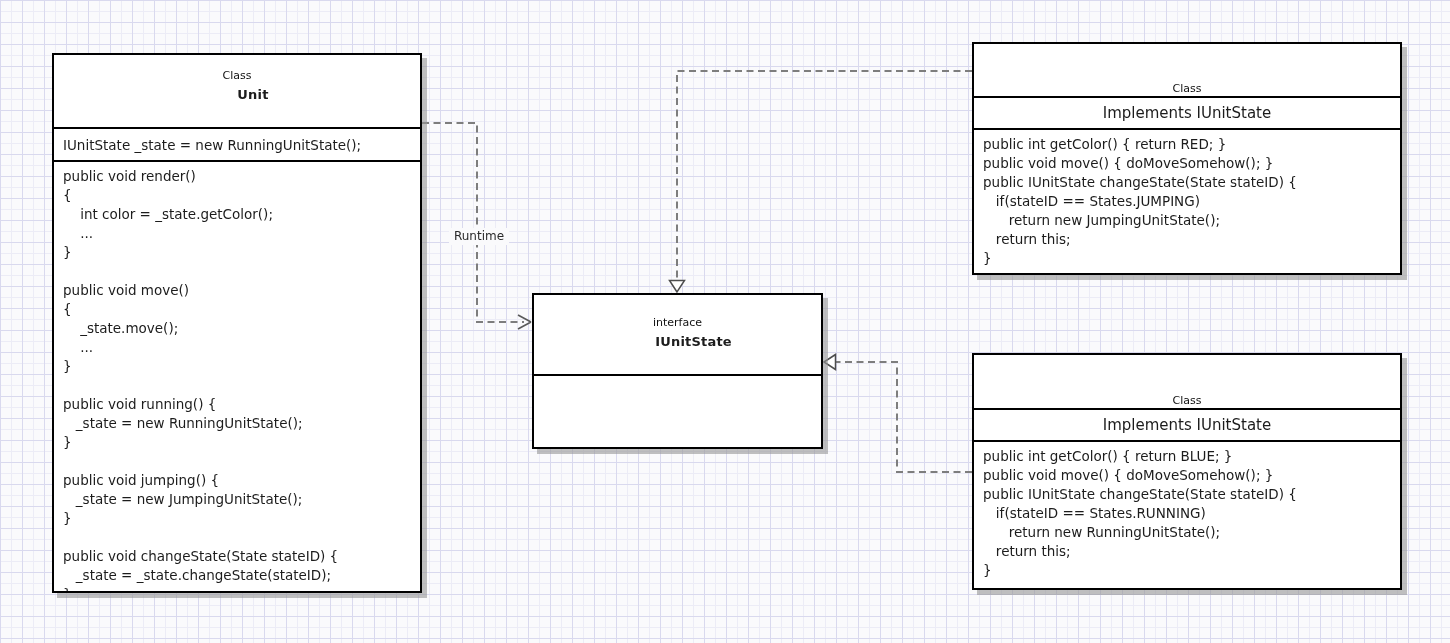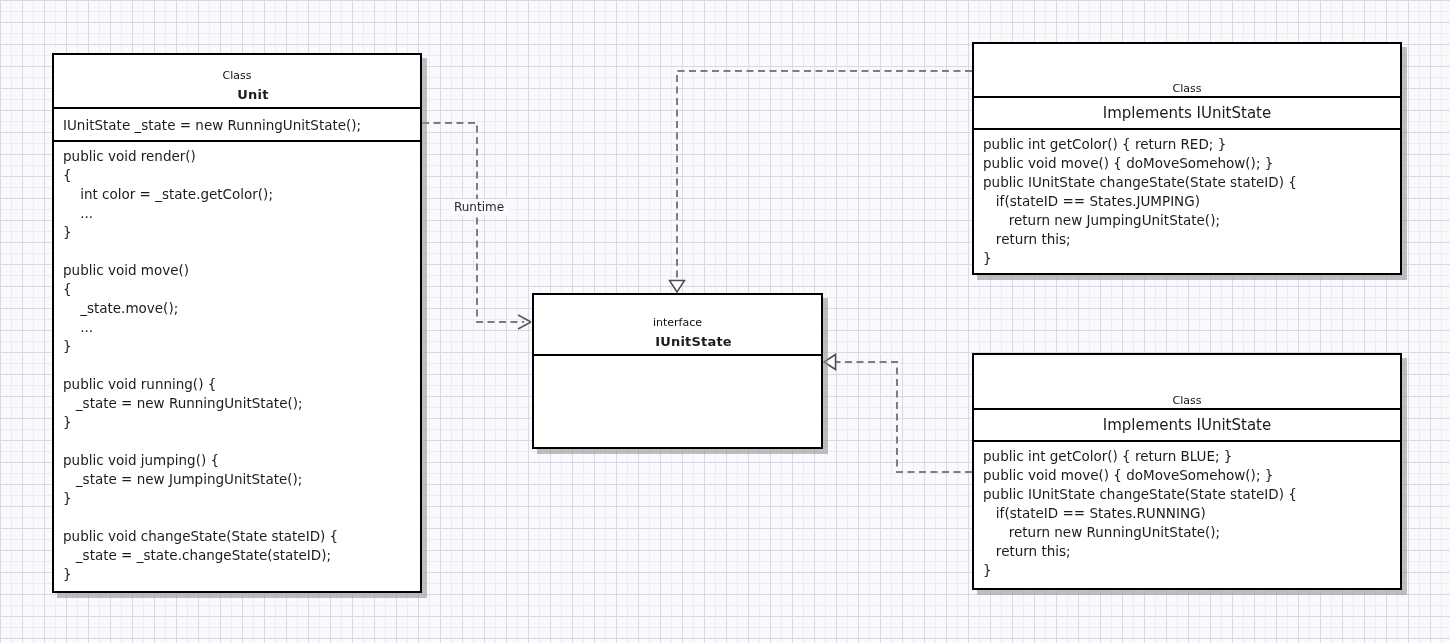--- a/index.html
+++ b/index.html
@@ -59,21 +59,21 @@
     letter-spacing: 0.2px;
     margin-left: 32px;
   }
   .attr-row {
     border-top: 2px solid #000;
     box-sizing: border-box;
     display: flex;
     align-items: center;
     font-size: 13.5px;
   }
-  .attr-left { padding: 0 9px; justify-content: flex-start; }
+  .attr-left { padding: 0 9px; justify-content: flex-start; margin-top: 20px; }
   .attr-center { justify-content: center; font-size: 15px; }
   .node-body {
     border-top: 2px solid #000;
     box-sizing: border-box;
     flex: 1;
     padding: 5px 9px;
     font-size: 13.5px;
     line-height: 19px;
     white-space: pre;
     overflow: hidden;
@@ -91,21 +91,21 @@
   .node-running .node-header { height: 52px; }
   .node-running .attr-row    { height: 32px; }
 
   .node-jumping   { left: 972px; top: 353px; width: 430px; height: 237px; }
   .node-jumping .node-header { height: 53px; }
   .node-jumping .attr-row    { height: 32px; }
 
   .edge-label {
     position: absolute;
     left: 449px;
-    top: 199px;
+    top: 228px;
     width: 60px;
     height: 17px;
     background: #fafafc;
     font-size: 12px;
     line-height: 17px;
     text-align: center;
     color: #2a2a2a;
   }
 </style>
 </head>

